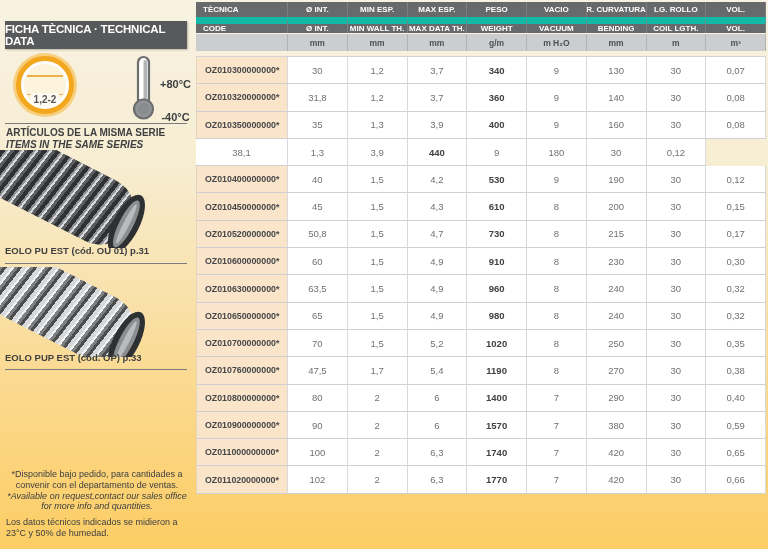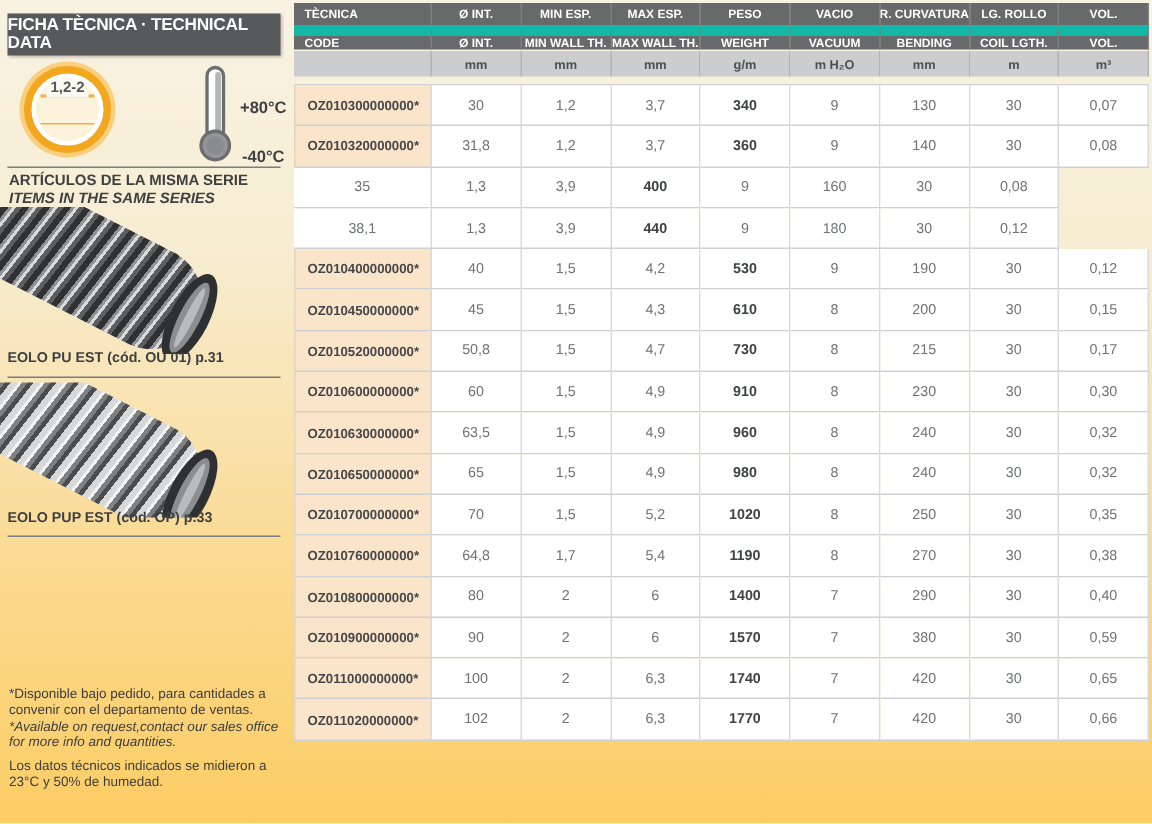--- a/index.html
+++ b/index.html
@@ -4,36 +4,36 @@
 <style>
   html,body{margin:0;padding:0;}
   body{
     width:768px;height:549px;overflow:hidden;position:relative;
     font-family:"Liberation Sans", sans-serif;
     background:linear-gradient(180deg,#f8f2e2 0%,#f7edd2 30%,#fbd98f 70%,#fccd64 100%);
   }
   .page{position:absolute;inset:0;}
 
   
-  .sidebar{position:absolute;left:0;top:0;width:196px;height:389px;}
+  .sidebar{position:absolute;left:0;top:12px;width:196px;height:389px;}
   .titlebar{
     position:absolute;left:5px;top:9px;width:182px;height:28px;
     background:#58595b;color:#fff;font-weight:bold;font-size:11.5px;
     display:flex;align-items:center;justify-content:center;letter-spacing:-0.2px;
     box-shadow:1px 1px 2px rgba(0,0,0,0.25);
   }
   .iconrow{position:absolute;left:10px;top:42px;width:180px;height:66px;}
   .badge{
     position:absolute;left:6px;top:2px;width:48px;height:48px;border-radius:50%;
     background:#fff;border:5px solid #f2a71e;box-shadow:0 0 0 3px #f8cf7f;
     display:flex;align-items:center;justify-content:center;
   }
   .badge-core{
     position:relative;width:42px;height:42px;border-radius:50%;background:#fcf3dd;
-    display:flex;align-items:flex-start;justify-content:center;overflow:hidden;
+    display:flex;align-items:flex-end;justify-content:center;overflow:hidden;
   }
   .badge-core::before,.badge-core::after{
     content:'';position:absolute;left:3px;right:3px;height:1.5px;background:#f0b049;
   }
   .badge-core::before{top:11px;}
   .badge-core::after{bottom:11px;}
   .badge-text{
     position:relative;background:#fdfaf2;padding:1px 3px;
     font-size:10px;font-weight:bold;color:#55575a;z-index:2;
   }
@@ -60,21 +60,21 @@
   .tube2{background:repeating-linear-gradient(101deg,#4a4c4e 0 3px,#d7d8da 3px 7px,#f2f3f5 7px 9px,#7e8082 9px 12px);}
   .tube::after{
     content:'';position:absolute;right:-8px;top:50%;transform:translateY(-50%);
     width:26px;height:64px;border-radius:50%;background:#b9bbbd;
     border:6px solid #2e3032;box-sizing:border-box;box-shadow:inset 0 0 0 4px #8c8e90;
   }
   .caption{position:absolute;left:5px;width:182px;text-align:left;font-size:9.5px;font-weight:bold;color:#3d3f41;}
   .cap1{top:233px;} .cap2{top:340px;}
 
   .fn{position:absolute;left:6px;width:182px;}
-  .fn1{top:457px;} .fn2{top:505px;}
+  .fn1{top:457px;text-align:center;} .fn2{top:505px;}
   .fn p{margin:0;font-size:9px;line-height:10.8px;color:#3c3e40;}
   .fn .fn-en{font-style:italic;}
 
   
   .datatable{position:absolute;left:196px;top:2px;width:570px;}
   .hrow,.drow{display:grid;grid-template-columns:92px repeat(8,1fr);}
   .hrow1{height:15px;}
   .hrow2{height:16px;}
   .hrow2 .hc{border-top:7px solid #14b8a6;}
   .urow{height:17px;margin-top:1px;}
@@ -167,21 +167,21 @@
         <div class="hc col4">PESO</div>
         <div class="hc col5">VACIO</div>
         <div class="hc col6">R. CURVATURA</div>
         <div class="hc col7">LG. ROLLO</div>
         <div class="hc col8">VOL.</div>
       </div>
     <div class="hrow hrow2" id="h2">
         <div class="hc col0">CODE</div>
         <div class="hc col1">Ø INT.</div>
         <div class="hc col2">MIN WALL TH.</div>
-        <div class="hc col3">MAX WALL TH.</div>
+        <div class="hc col3">MAX DATA TH.</div>
         <div class="hc col4">WEIGHT</div>
         <div class="hc col5">VACUUM</div>
         <div class="hc col6">BENDING</div>
         <div class="hc col7">COIL LGTH.</div>
         <div class="hc col8">VOL.</div>
       </div>
     <div class="hrow urow" id="hu">
         <div class="uc col0"></div>
         <div class="uc col1">mm</div>
         <div class="uc col2">mm</div>
@@ -209,20 +209,21 @@
           <div class="dc col1">31,8</div>
           <div class="dc col2">1,2</div>
           <div class="dc col3">3,7</div>
           <div class="dc col4">360</div>
           <div class="dc col5">9</div>
           <div class="dc col6">140</div>
           <div class="dc col7">30</div>
           <div class="dc col8">0,08</div>
         </div>
         <div class="drow">
+          <div class="dc col0">OZ010350000000*</div>
           <div class="dc col1">35</div>
           <div class="dc col2">1,3</div>
           <div class="dc col3">3,9</div>
           <div class="dc col4">400</div>
           <div class="dc col5">9</div>
           <div class="dc col6">160</div>
           <div class="dc col7">30</div>
           <div class="dc col8">0,08</div>
         </div>
         <div class="drow">
@@ -307,21 +308,21 @@
           <div class="dc col2">1,5</div>
           <div class="dc col3">5,2</div>
           <div class="dc col4">1020</div>
           <div class="dc col5">8</div>
           <div class="dc col6">250</div>
           <div class="dc col7">30</div>
           <div class="dc col8">0,35</div>
         </div>
         <div class="drow">
           <div class="dc col0">OZ010760000000*</div>
-          <div class="dc col1">64,8</div>
+          <div class="dc col1">47,5</div>
           <div class="dc col2">1,7</div>
           <div class="dc col3">5,4</div>
           <div class="dc col4">1190</div>
           <div class="dc col5">8</div>
           <div class="dc col6">270</div>
           <div class="dc col7">30</div>
           <div class="dc col8">0,38</div>
         </div>
         <div class="drow">
           <div class="dc col0">OZ010800000000*</div>

